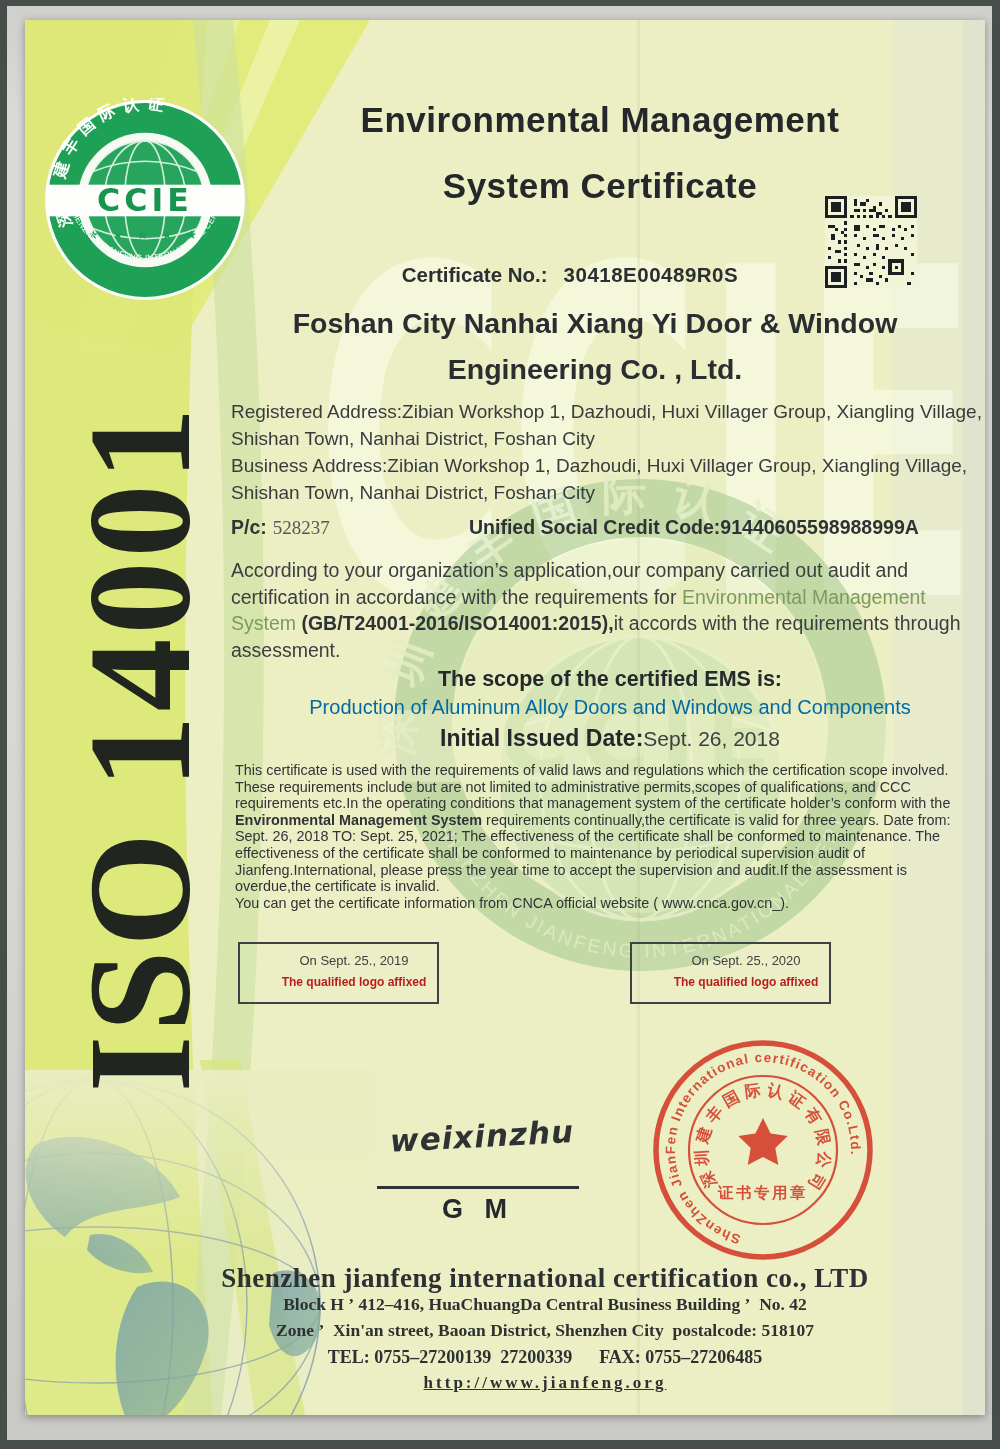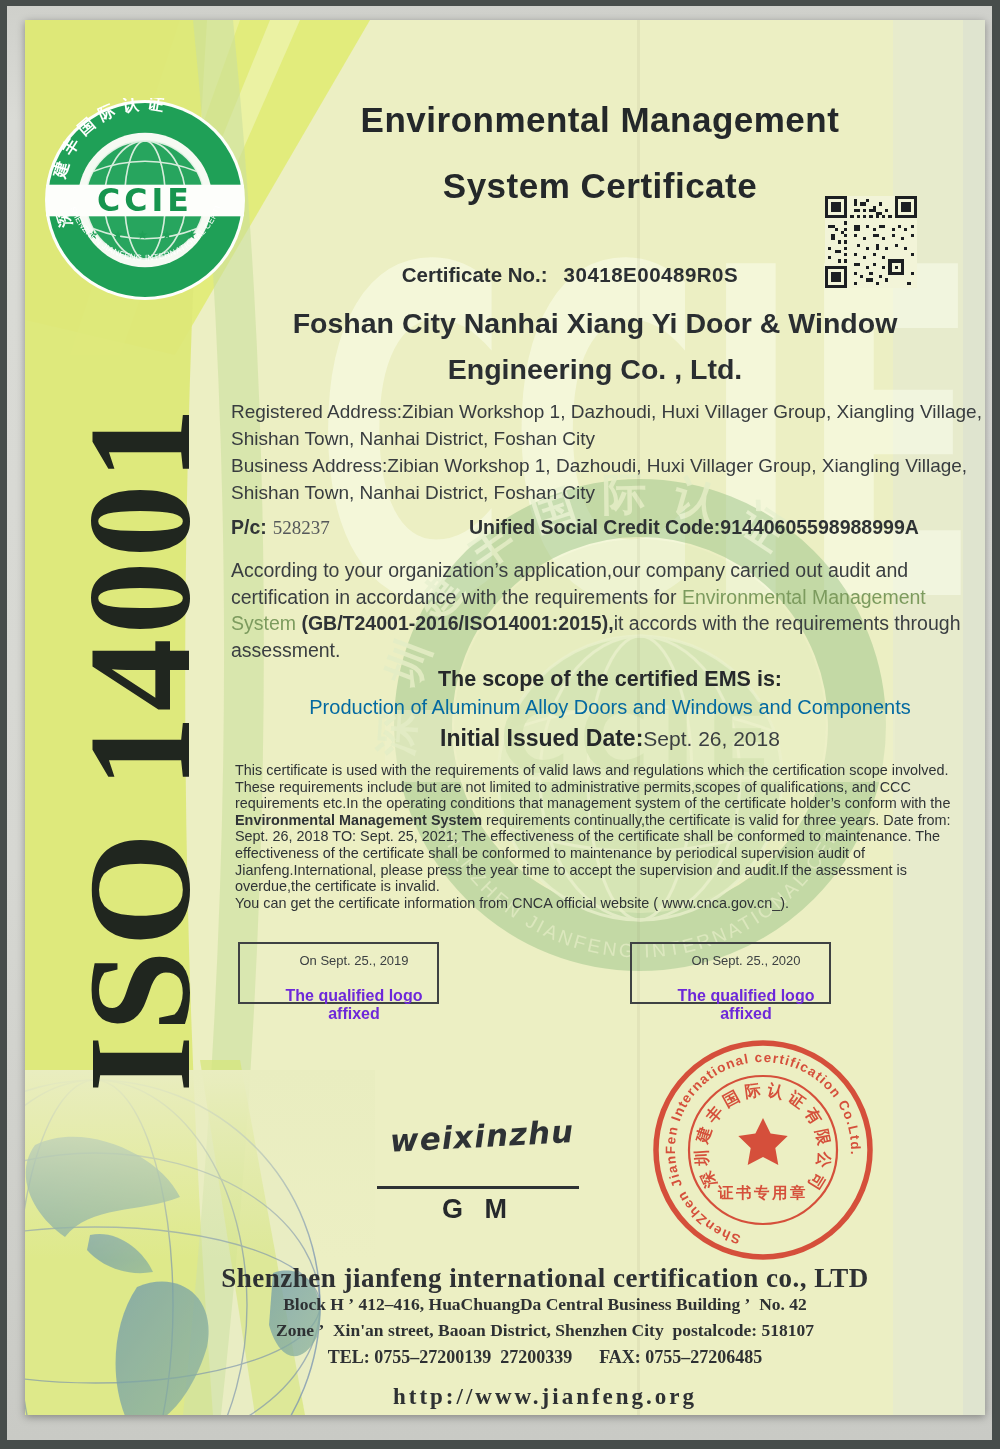--- a/index.html
+++ b/index.html
@@ -68,41 +68,41 @@
 
   .fineprint{position:absolute;left:210px;top:742px;width:744px;
     font-size:14.4px;line-height:16.6px;color:#2f3336;font-weight:500;}
   .fineprint p{margin:0;}
 
   .logo-box{position:absolute;left:18px;top:78px;width:204px;height:204px;}
 
   .affix-box{position:absolute;width:166px;height:58px;border:2px solid #3f4244;
     text-align:center;background:rgba(255,255,255,.04);padding-left:31px;}
   .affix-box .d{font-size:13px;color:#3c4042;margin-top:9px;}
-  .affix-box .c{font-size:16px;font-weight:bold;color:#6d28d9;margin-top:19px;}
+  .affix-box .c{font-size:12px;font-weight:bold;color:#b91c1c;margin-top:7px;}
   .box1{left:213px;top:922px;}
   .box2{left:605px;top:922px;}
 
   .seal{position:absolute;left:624px;top:1016px;width:228px;height:228px;z-index:3;
     mix-blend-mode:multiply;}
 
   .sig-name{position:absolute;left:352px;top:1098px;width:210px;text-align:center;
     font-family:"DejaVu Sans",sans-serif;font-style:italic;font-weight:600;
     font-size:31px;color:#2e3235;transform:rotate(-3deg);letter-spacing:1px;}
   .sig-rule{position:absolute;left:352px;top:1166px;width:202px;height:3px;background:#2e3234;}
   .sig-title{position:absolute;left:352px;top:1174px;width:202px;text-align:center;
     font-weight:bold;font-size:27px;letter-spacing:7px;color:#26292c;}
 
   .footer{position:absolute;left:105px;top:1243px;width:830px;text-align:center;
     font-family:"Liberation Serif",serif;color:#2e3133;}
   .footer .org{font-size:27px;font-weight:bold;letter-spacing:.5px;}
   .footer .addr{font-size:17.5px;font-weight:bold;white-space:pre;}
   .footer .addr2{margin-top:5px;}
   .footer .tel{font-size:18px;font-weight:bold;margin-top:6px;white-space:pre;}
-  .footer .url{font-size:23px;font-weight:bold;margin-top:16px;letter-spacing:3px;}
+  .footer .url{font-size:17px;font-weight:bold;margin-top:5px;letter-spacing:3px;text-decoration:underline;}
 </style>
 </head>
 <body>
 
 <div class="scan-margin"></div>
 
 <div class="paper">
 
   <svg class="bg-layer" width="960" height="1395" viewBox="0 0 960 1395">
     <defs>

